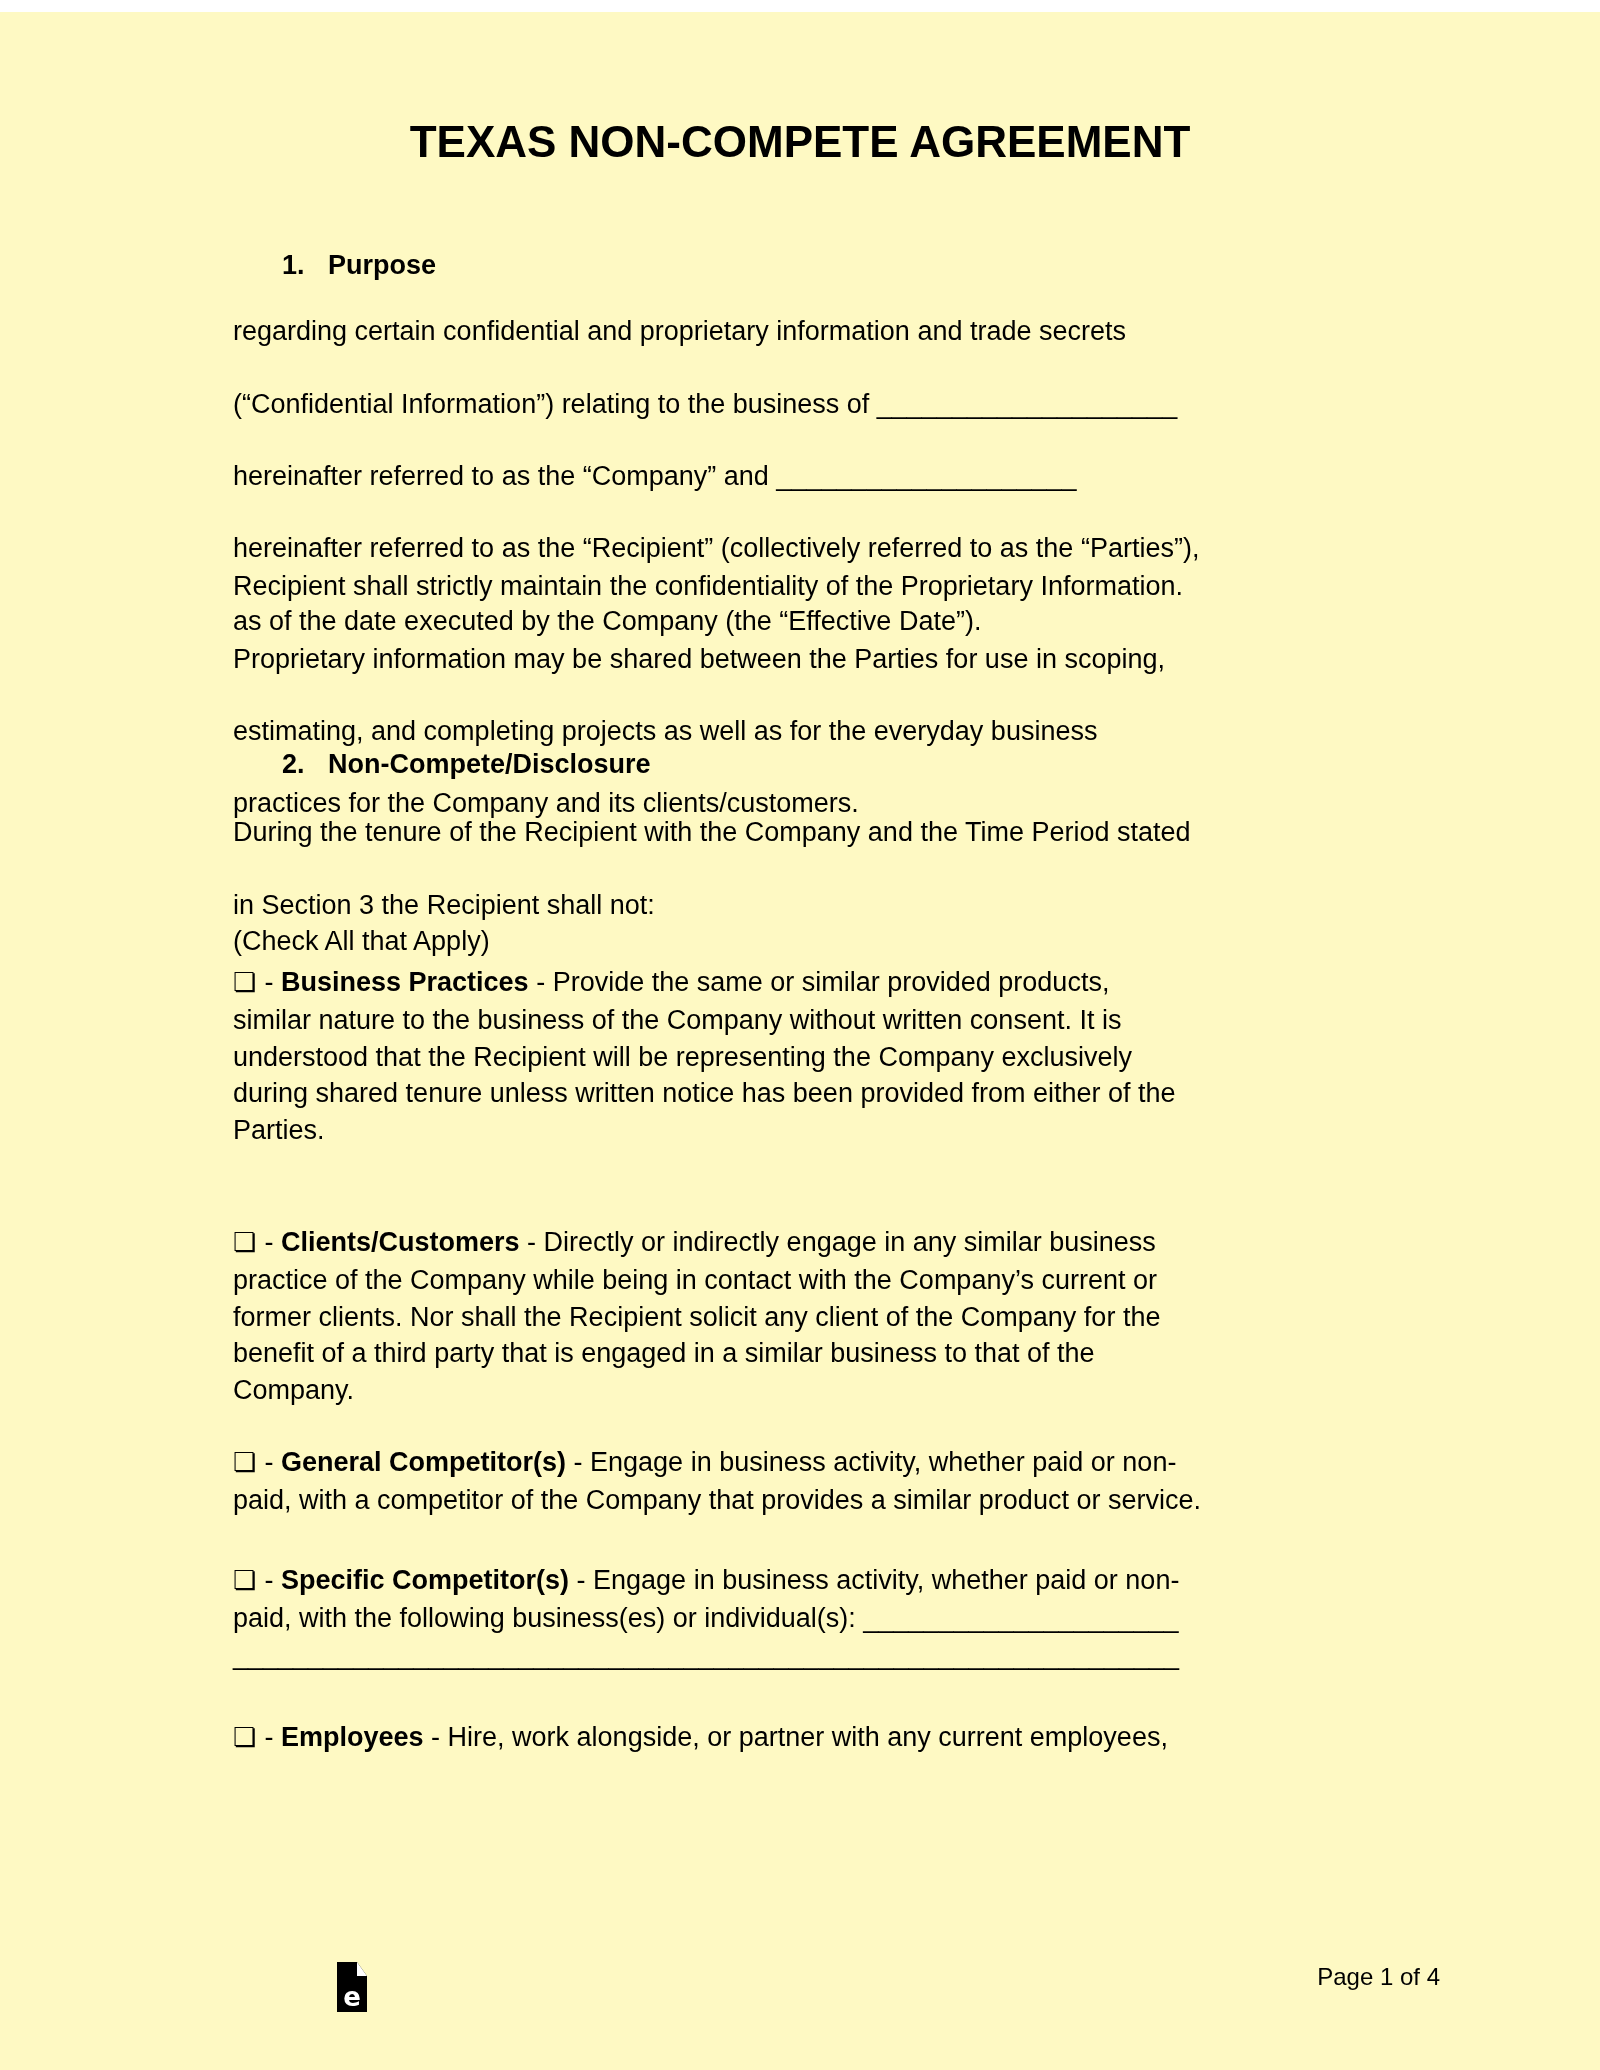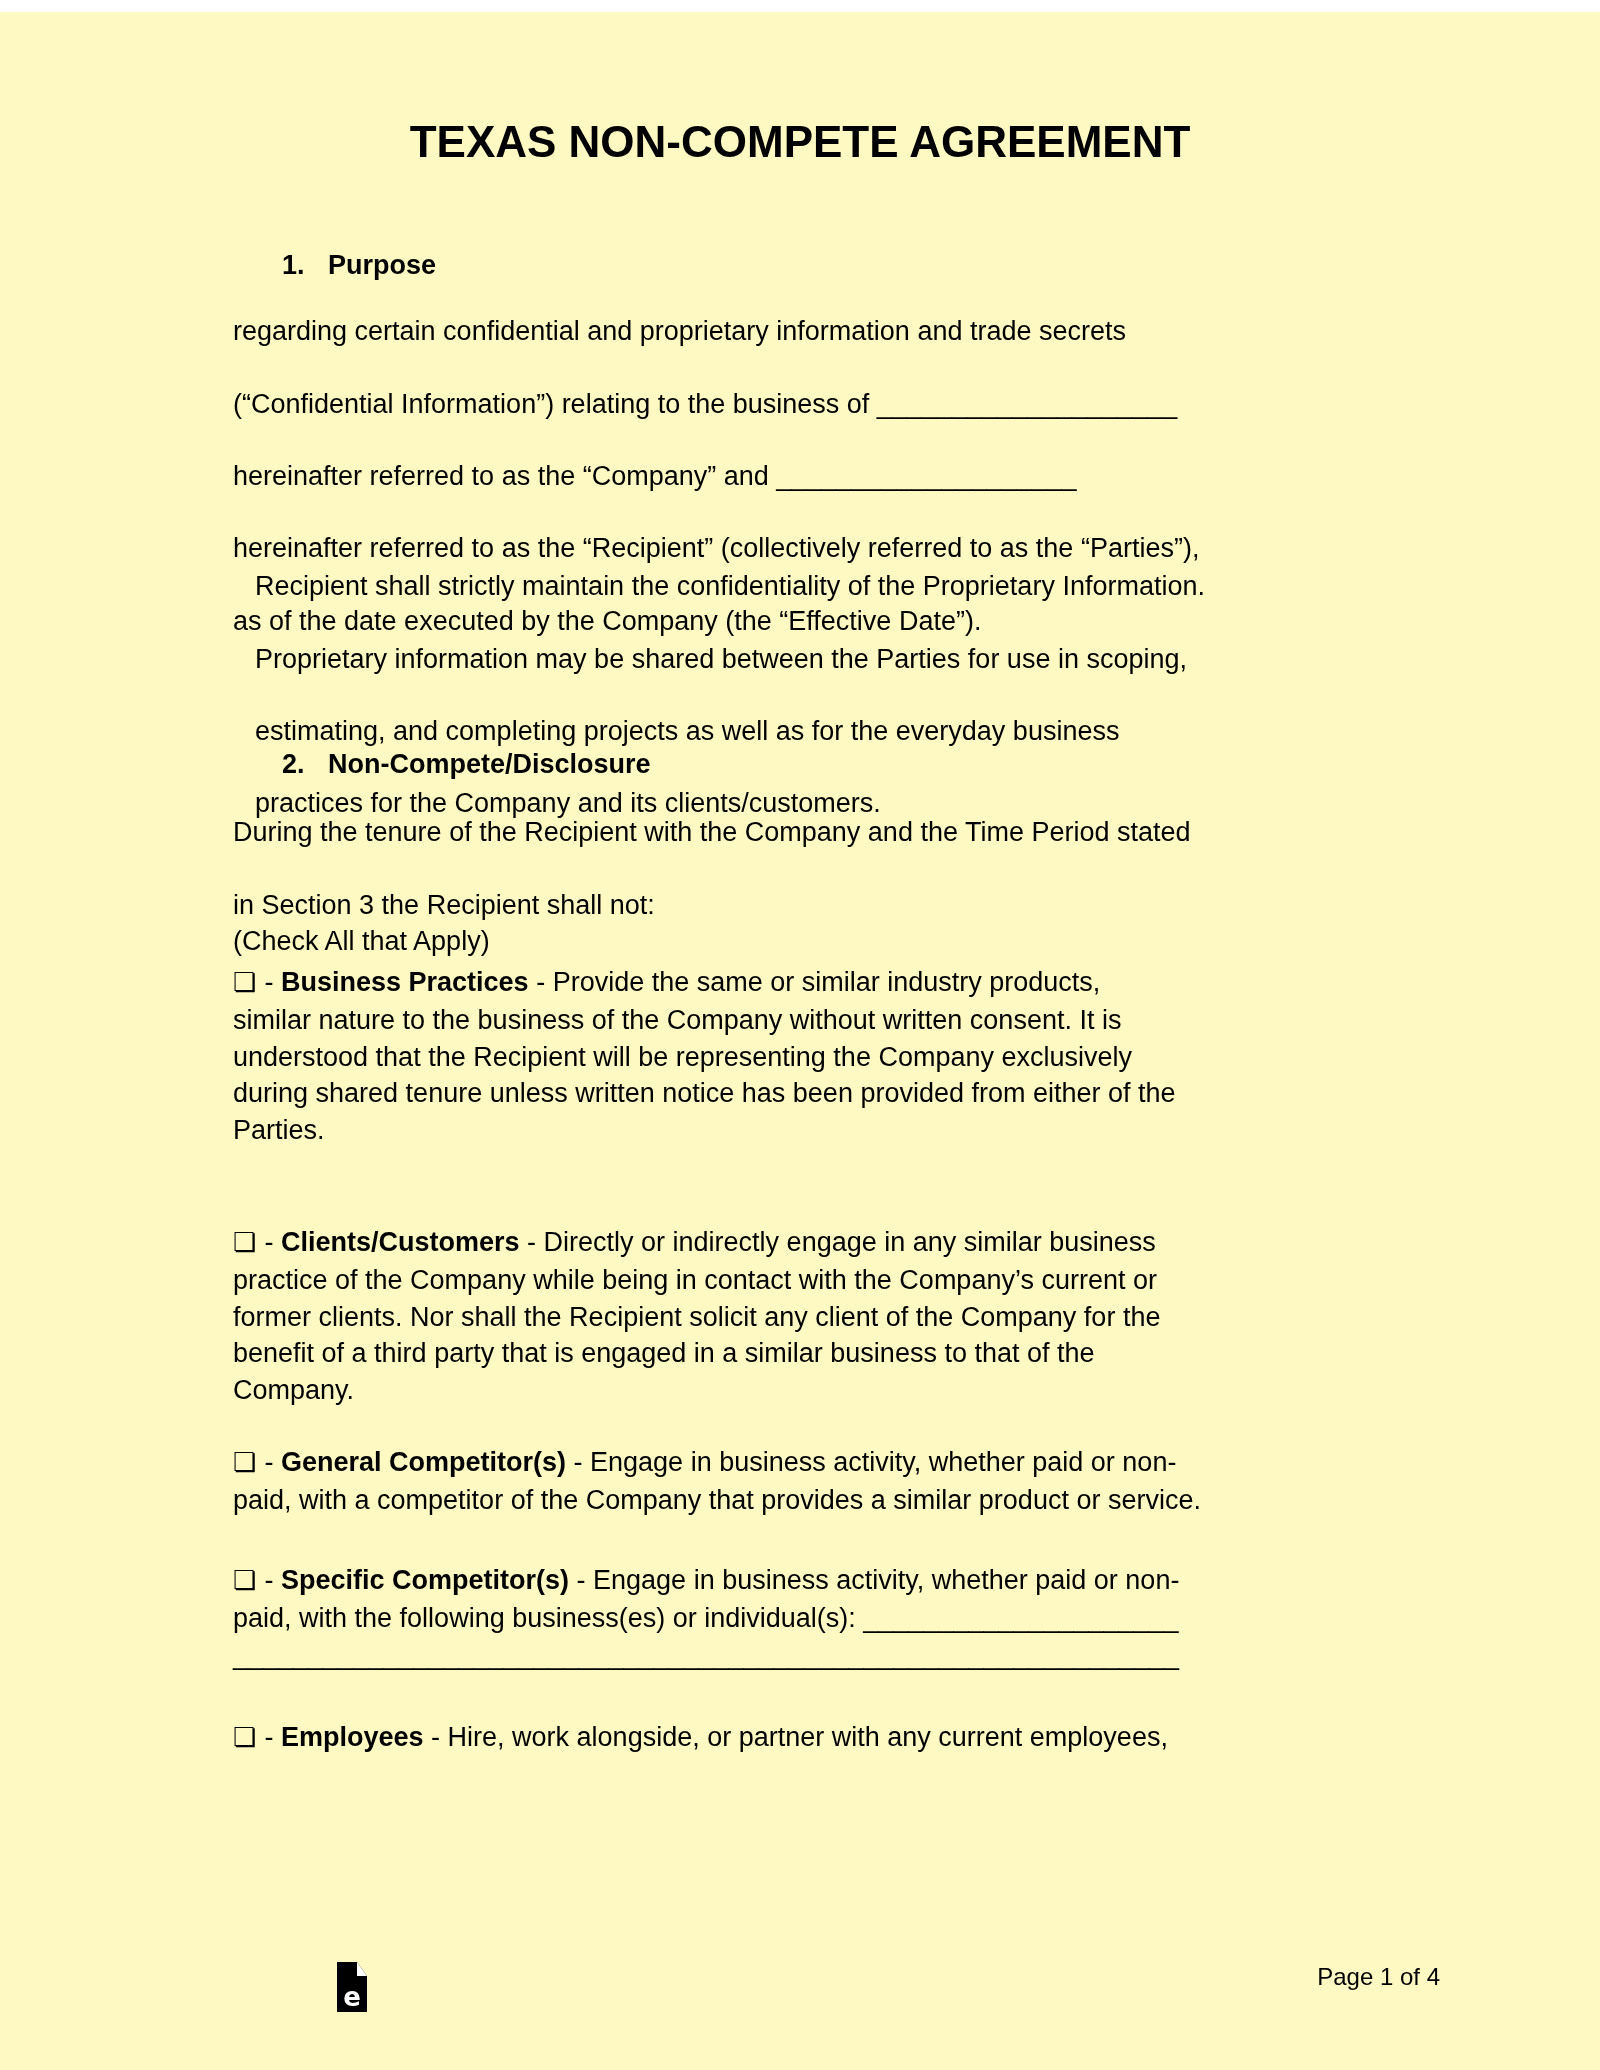--- a/index.html
+++ b/index.html
@@ -44,42 +44,42 @@
   </div>
 
   <div class="para" style="top:265px;">
     <span class="line">regarding certain confidential and proprietary information and trade secrets</span>
     <span class="line">(“Confidential Information”) relating to the business of ____________________</span>
     <span class="line">hereinafter referred to as the “Company” and ____________________</span>
     <span class="line">hereinafter referred to as the “Recipient” (collectively referred to as the “Parties”),</span>
     <span class="line">as of the date executed by the Company (the “Effective Date”).</span>
   </div>
 
-  <div class="para" style="top:520px;margin-left:22px;">
+  <div class="para" style="top:520px;">
     <span class="line">Recipient shall strictly maintain the confidentiality of the Proprietary Information.</span>
     <span class="line">Proprietary information may be shared between the Parties for use in scoping,</span>
     <span class="line">estimating, and completing projects as well as for the everyday business</span>
     <span class="line">practices for the Company and its clients/customers.</span>
   </div>
 
   <div class="heading" style="top:695px;">
     <span class="num">2.</span><span>Non-Compete/Disclosure</span>
   </div>
 
   <div class="para" style="top:766px;">
     <span class="line">During the tenure of the Recipient with the Company and the Time Period stated</span>
     <span class="line">in Section 3 the Recipient shall not:</span>
   </div>
 
   <div class="para" style="top:875px;">
     <span class="line">(Check All that Apply)</span>
   </div>
 
   <div class="item" style="top:950px;">
-    <span class="line first"><span class="cb">❏</span><span> - </span><b>Business Practices</b><span> - </span><span>Provide the same or similar industry products,</span></span>
+    <span class="line first"><span class="cb">❏</span><span> - </span><b>Business Practices</b><span> - </span><span>Provide the same or similar provided products,</span></span>
     <span class="line">similar nature to the business of the Company without written consent. It is</span>
     <span class="line">understood that the Recipient will be representing the Company exclusively</span>
     <span class="line">during shared tenure unless written notice has been provided from either of the</span>
     <span class="line">Parties.</span>
   </div>
 
   <div class="item" style="top:1210px;">
     <span class="line first"><span class="cb">❏</span><span> - </span><b>Clients/Customers</b><span> - </span><span>Directly or indirectly engage in any similar business</span></span>
     <span class="line">practice of the Company while being in contact with the Company’s current or</span>
     <span class="line">former clients. Nor shall the Recipient solicit any client of the Company for the</span>

